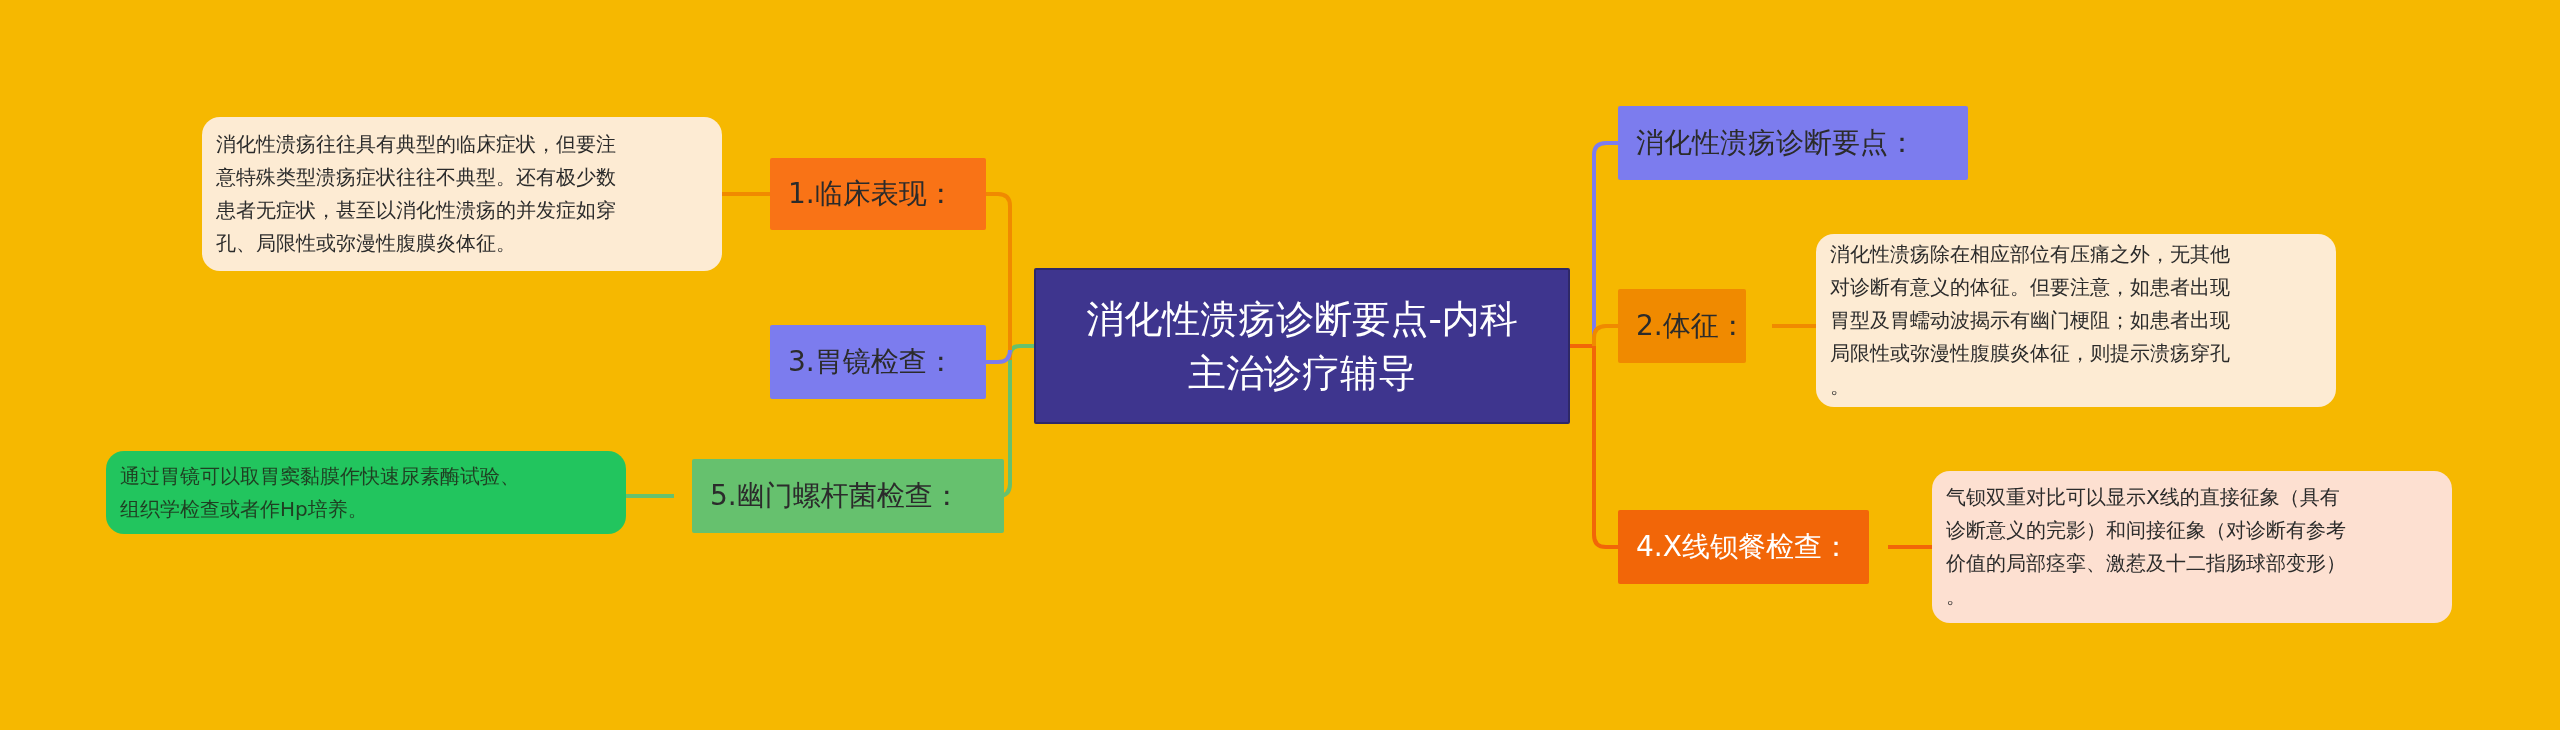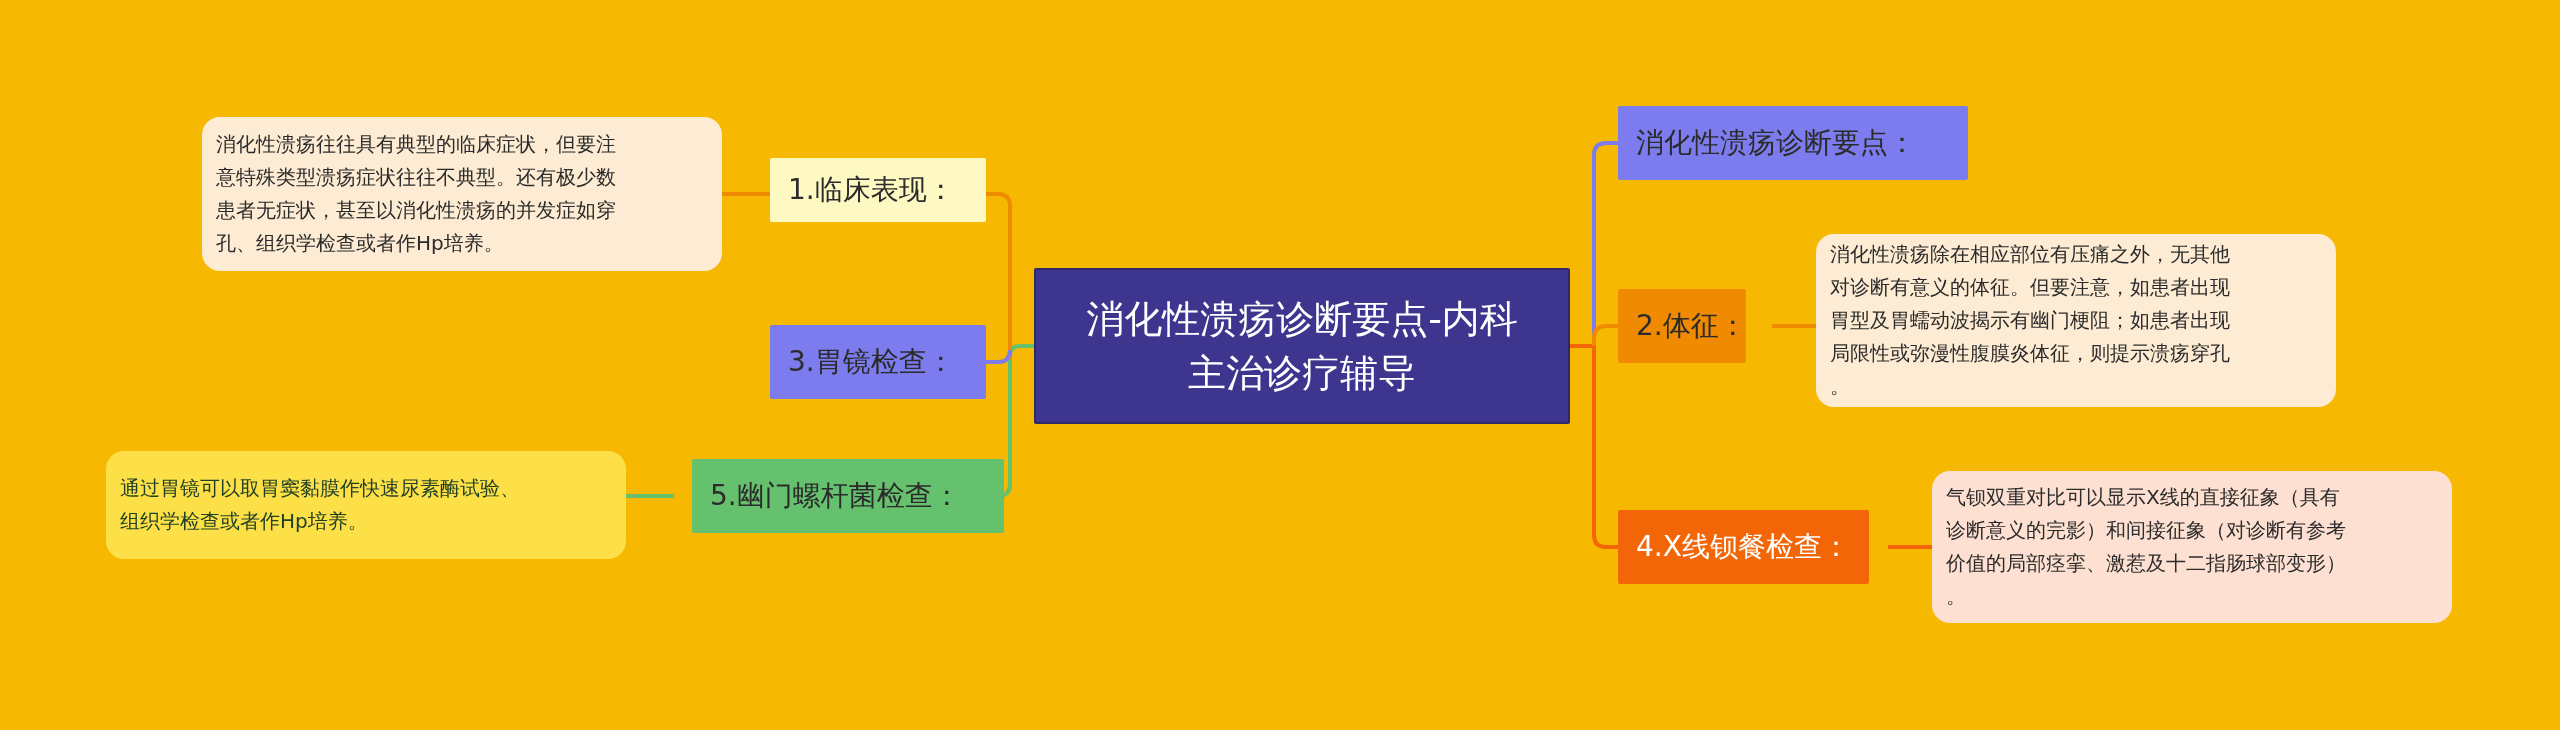--- a/index.html
+++ b/index.html
@@ -23,28 +23,28 @@
       justify-content: center; text-align: center;
       font-size: 38px; line-height: 54px; padding: 0 0;
     }
     .branch {
       font-size: 28px; color: #2B2B2B; padding: 0 18px; white-space: nowrap;
     }
     .leaf {
       font-size: 20px; line-height: 33px; color: #2B2B2B;
       padding: 8px 14px; border-radius: 18px; align-items: center;
     }
-    .b1 { left: 770px; top: 158px; width: 216px; height: 64px; background: #fef9c3; }
+    .b1 { left: 770px; top: 158px; width: 216px; height: 72px; background: #f97316; }
     .b3 { left: 770px; top: 325px; width: 216px; height: 74px; background: #7C7CEE; }
     .b5 { left: 692px; top: 459px; width: 312px; height: 74px; background: #66C16E; }
     .bdx { left: 1618px; top: 106px; width: 350px; height: 74px; background: #7C7CEE; }
     .b2 { left: 1618px; top: 289px; width: 128px; height: 74px; background: #F08A00; }
     .b4 { left: 1618px; top: 510px; width: 251px; height: 74px; background: #F26608; color: #FFFFFF; }
     .l1 { left: 202px; top: 117px; width: 520px; height: 154px; background: #FDEBD3; }
-    .l5 { left: 106px; top: 451px; width: 520px; height: 108px; background: #fde047; color: #1F3F22; }
+    .l5 { left: 106px; top: 451px; width: 520px; height: 83px; background: #22c55e; color: #1F3F22; }
     .l2 { left: 1816px; top: 234px; width: 520px; height: 173px; background: #FDEBD3; }
     .l4 { left: 1932px; top: 471px; width: 520px; height: 152px; background: #FDE0D1; }
     .leaf span { display: block; }
   </style>
 </head>
 <body>
 
 <div class="canvas">
 
   <svg class="links" width="2560" height="730">
@@ -80,21 +80,21 @@
   </div>
   <div class="node branch b5">
     <span>5.幽门螺杆菌检查：</span>
   </div>
 
   <div class="node leaf l1">
     <div>
       <span>消化性溃疡往往具有典型的临床症状，但要注</span>
       <span>意特殊类型溃疡症状往往不典型。还有极少数</span>
       <span>患者无症状，甚至以消化性溃疡的并发症如穿</span>
-      <span>孔、组织学检查或者作Hp培养。</span>
+      <span>孔、局限性或弥漫性腹膜炎体征。</span>
     </div>
   </div>
   <div class="node leaf l5">
     <div>
       <span>通过胃镜可以取胃窦黏膜作快速尿素酶试验、</span>
       <span>组织学检查或者作Hp培养。</span>
     </div>
   </div>
 
   <div class="node branch bdx">

